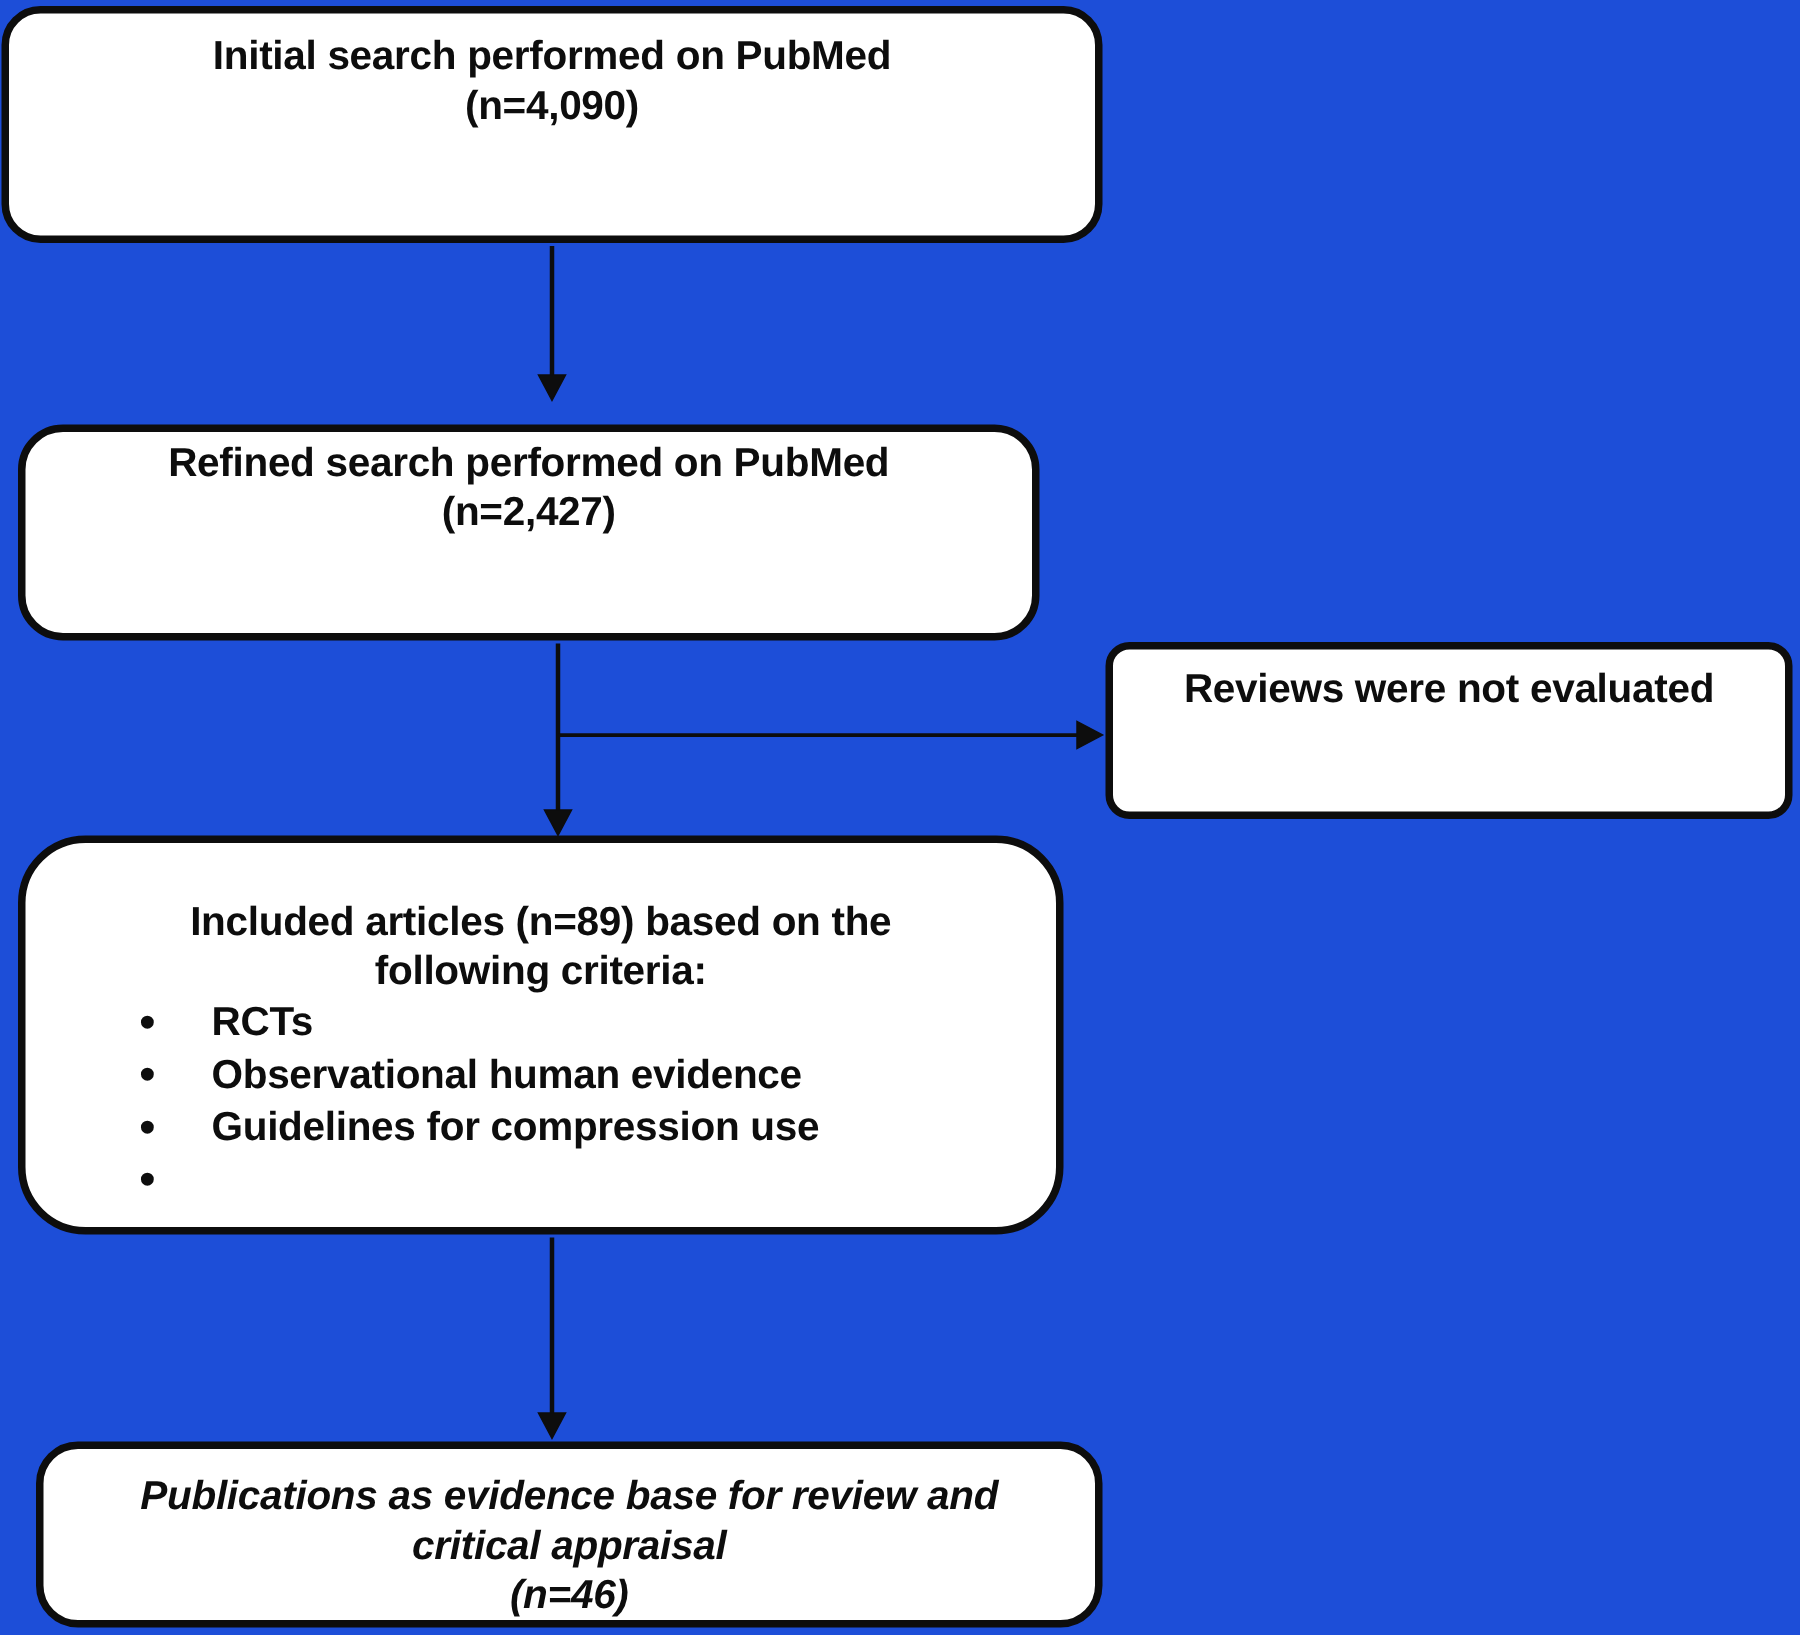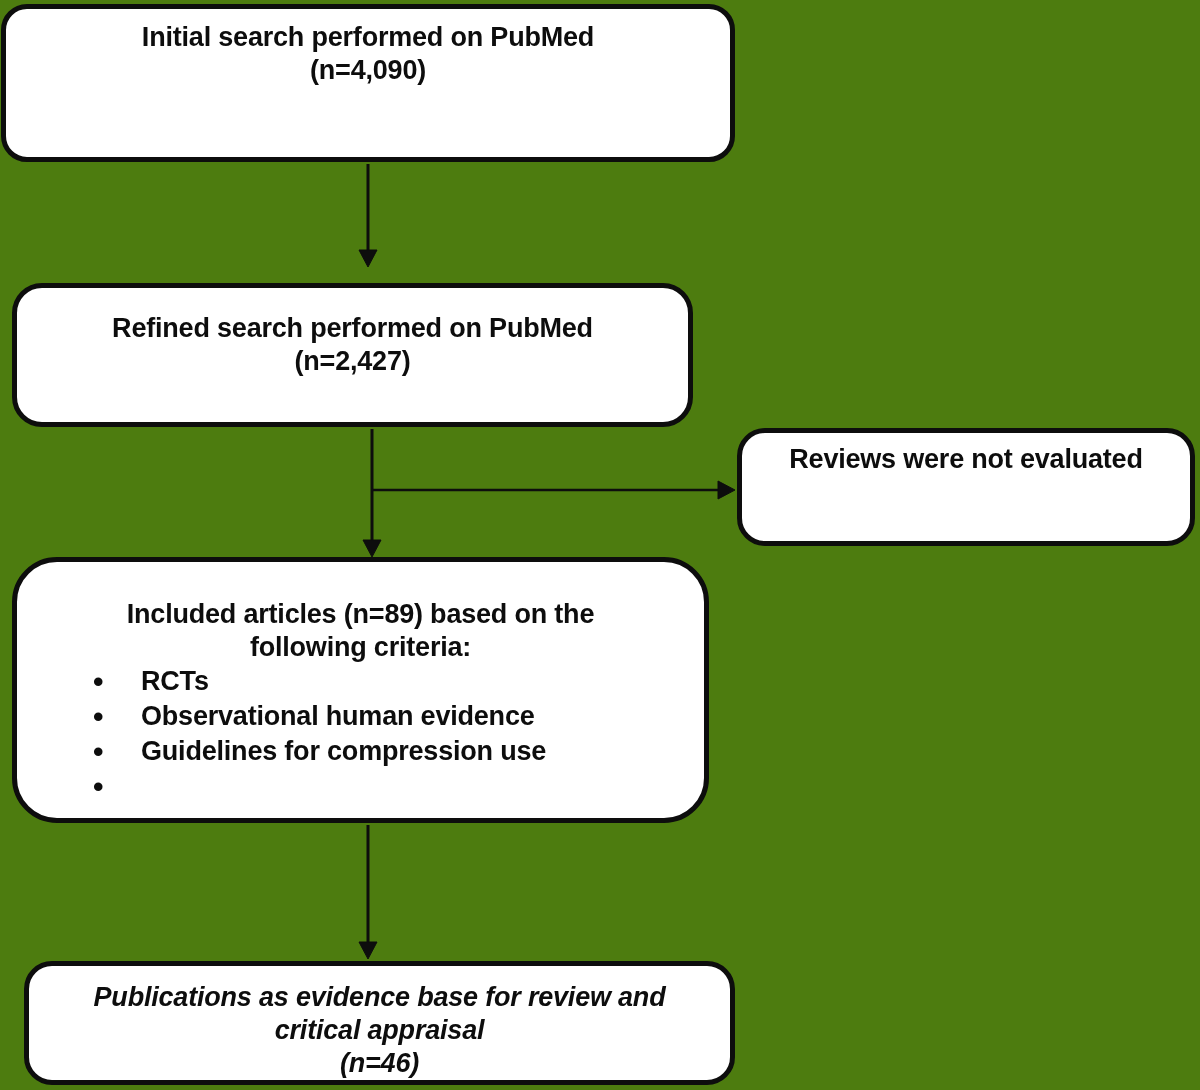--- a/index.html
+++ b/index.html
@@ -1,20 +1,20 @@
 <!DOCTYPE html>
 <html><head>
 <meta charset="utf-8">
 <style>
   html, body { margin: 0; padding: 0; background: #ffffff; }
   .canvas {
     position: relative;
     width: 1200px;
     height: 1090px;
-    background: #4d7c0f;
+    background: #1d4ed8;
     font-family: "Liberation Sans", "DejaVu Sans", sans-serif;
     color: #0d0d0d;
     overflow: hidden;
   }
   .arrows {
     position: absolute;
     left: 0; top: 0;
     width: 1200px; height: 1090px;
     pointer-events: none;
   }
@@ -26,22 +26,22 @@
     box-sizing: border-box;
     border: 5px solid #0d0d0d;
     background: #ffffff;
     font-size: 27px;
     font-weight: 700;
     letter-spacing: -0.2px;
     line-height: 33px;
     text-align: center;
   }
   .box-initial   { left: 1px;   top: 4px;   width: 734px; height: 158px; border-radius: 26px; padding-top: 12px; }
-  .box-refined   { left: 12px;  top: 283px; width: 681px; height: 144px; border-radius: 30px; padding-top: 24px; }
-  .box-exclusion { left: 737px; top: 428px; width: 458px; height: 118px; border-radius: 28px; padding-top: 10px; }
+  .box-refined   { left: 12px;  top: 283px; width: 681px; height: 144px; border-radius: 30px; padding-top: 4px; }
+  .box-exclusion { left: 737px; top: 428px; width: 458px; height: 118px; border-radius: 16px; padding-top: 10px; }
   .box-included  { left: 12px;  top: 557px; width: 697px; height: 266px; border-radius: 45px; padding-top: 36px; }
   .box-final     { left: 24px;  top: 961px; width: 711px; height: 124px; border-radius: 28px; padding-top: 15px; font-style: italic; }
   .bullets {
     list-style: none;
     margin: 0;
     padding: 0;
     text-align: left;
   }
   .bullets li {
     position: relative;

